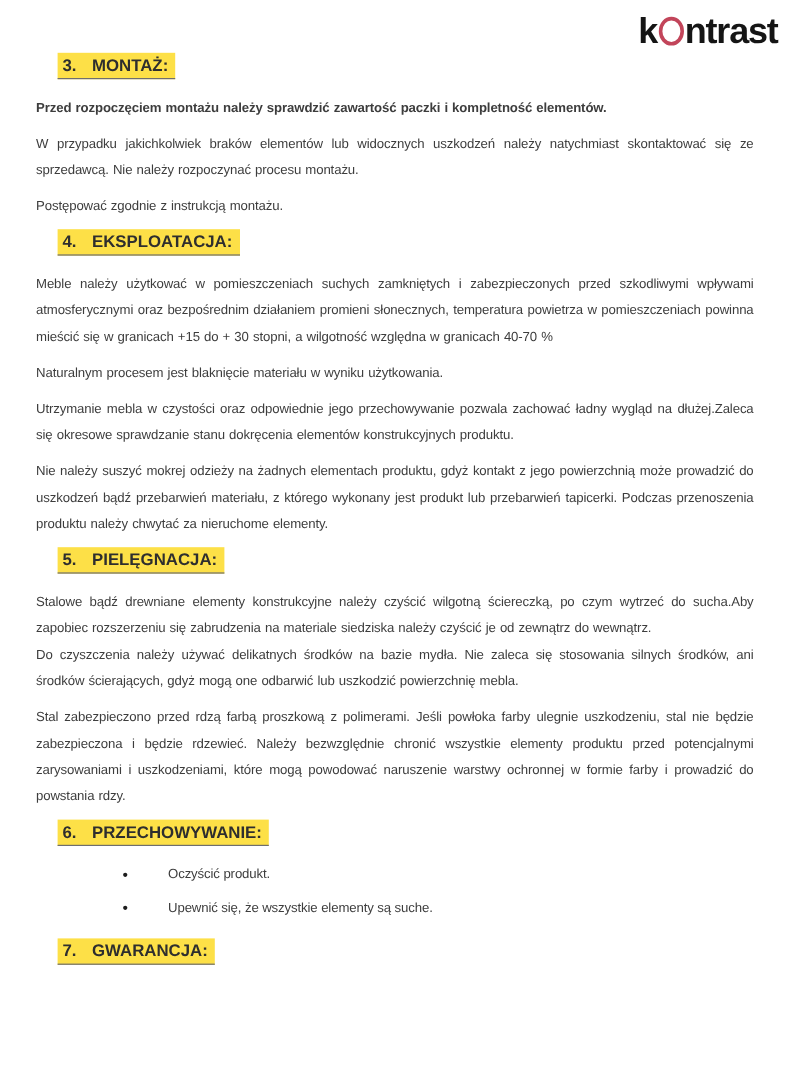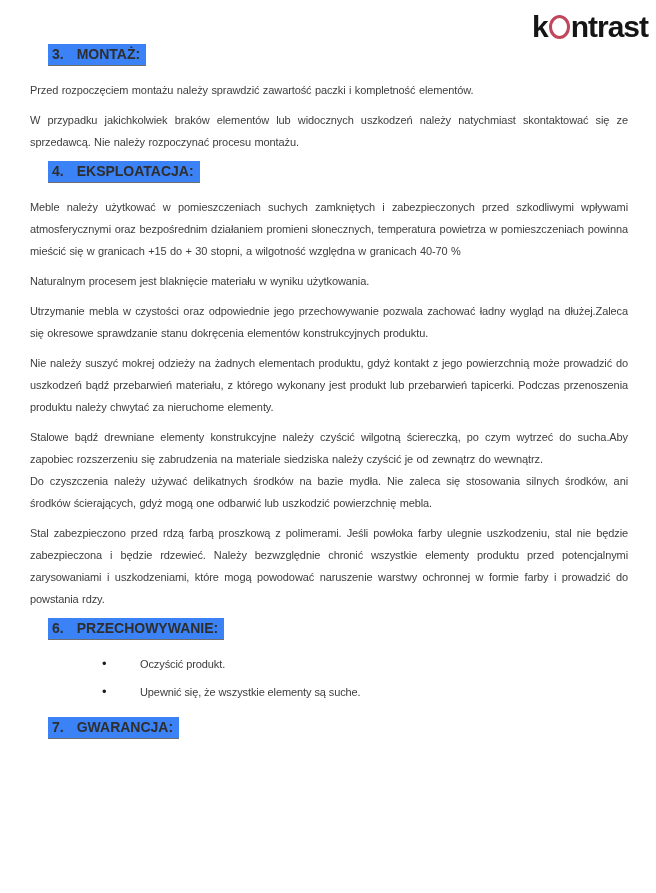--- a/index.html
+++ b/index.html
@@ -26,38 +26,38 @@
     border:3.5px solid #c2455a;
     border-radius:50%;
     margin:0 1px;
     vertical-align:-2px;
     box-sizing:content-box;
   }
   
   .heading{margin:2px 0 13px 18px;}
   .heading .hl{
     display:inline-block;
-    background:#3b82f6;
+    background:#fde047;
     border-bottom:1.5px solid #6e6e6e;
     padding:2px 6px 2px 4px;
     font-size:14px;font-weight:bold;color:#2e2e2e;
     line-height:17px;
     letter-spacing:0;
   }
   .heading .num{display:inline-block;margin-right:13px;}
   
   p.para{
     margin:0 0 8px 0;
     font-size:11px;
     line-height:22px;
     text-align:justify;
     letter-spacing:-0.1px;
     word-spacing:0.5px;
   }
-  p.para.bold{font-weight:normal;}
+  p.para.bold{font-weight:bold;}
   p.para.tight{margin-bottom:0;}
   
   ul.bullets{
     list-style:none;
     margin:8px 0 14px 72px;
     padding:0;
   }
   ul.bullets li{
     position:relative;
     padding-left:38px;
@@ -76,29 +76,33 @@
 
 <div class="page">
 
   <div class="logo"><span>k</span><span class="ring"></span><span>ntrast</span></div>
 
   <div class="heading">
     <span class="hl"><span class="num">3.</span><span class="ttl">MONTAŻ:</span></span>
   </div>
   <p class="para bold">Przed rozpoczęciem montażu należy sprawdzić zawartość paczki i kompletność elementów.</p>
   <p class="para">W przypadku jakichkolwiek braków elementów lub widocznych uszkodzeń należy natychmiast skontaktować się ze sprzedawcą. Nie należy rozpoczynać procesu montażu.</p>
+  <p class="para">Postępować zgodnie z instrukcją montażu.</p>
 
   <div class="heading">
     <span class="hl"><span class="num">4.</span><span class="ttl">EKSPLOATACJA:</span></span>
   </div>
   <p class="para">Meble należy użytkować w pomieszczeniach suchych zamkniętych i zabezpieczonych przed szkodliwymi wpływami atmosferycznymi oraz bezpośrednim działaniem promieni słonecznych, temperatura powietrza w pomieszczeniach powinna mieścić się w granicach +15 do + 30 stopni, a wilgotność względna w granicach 40-70 %</p>
   <p class="para">Naturalnym procesem jest blaknięcie materiału w wyniku użytkowania.</p>
   <p class="para">Utrzymanie mebla w czystości oraz odpowiednie jego przechowywanie pozwala zachować ładny wygląd na dłużej.Zaleca się okresowe sprawdzanie stanu dokręcenia elementów konstrukcyjnych produktu.</p>
   <p class="para">Nie należy suszyć mokrej odzieży na żadnych elementach produktu, gdyż kontakt z jego powierzchnią może prowadzić do uszkodzeń bądź przebarwień materiału, z którego wykonany jest produkt lub przebarwień tapicerki. Podczas przenoszenia produktu należy chwytać za nieruchome elementy.</p>
 
+  <div class="heading">
+    <span class="hl"><span class="num">5.</span><span class="ttl">PIELĘGNACJA:</span></span>
+  </div>
   <p class="para tight">Stalowe bądź drewniane elementy konstrukcyjne należy czyścić wilgotną ściereczką, po czym wytrzeć do sucha.Aby zapobiec rozszerzeniu się zabrudzenia na materiale siedziska należy czyścić je od zewnątrz do wewnątrz.</p>
   <p class="para">Do czyszczenia należy używać delikatnych środków na bazie mydła. Nie zaleca się stosowania silnych środków, ani środków ścierających, gdyż mogą one odbarwić lub uszkodzić powierzchnię mebla.</p>
   <p class="para">Stal zabezpieczono przed rdzą farbą proszkową z polimerami. Jeśli powłoka farby ulegnie uszkodzeniu, stal nie będzie zabezpieczona i będzie rdzewieć. Należy bezwzględnie chronić wszystkie elementy produktu przed potencjalnymi zarysowaniami i uszkodzeniami, które mogą powodować naruszenie warstwy ochronnej w formie farby i prowadzić do powstania rdzy.</p>
 
   <div class="heading">
     <span class="hl"><span class="num">6.</span><span class="ttl">PRZECHOWYWANIE:</span></span>
   </div>
 
   <ul class="bullets">
     <li><span class="dot">•</span><span>Oczyścić produkt.</span></li>

